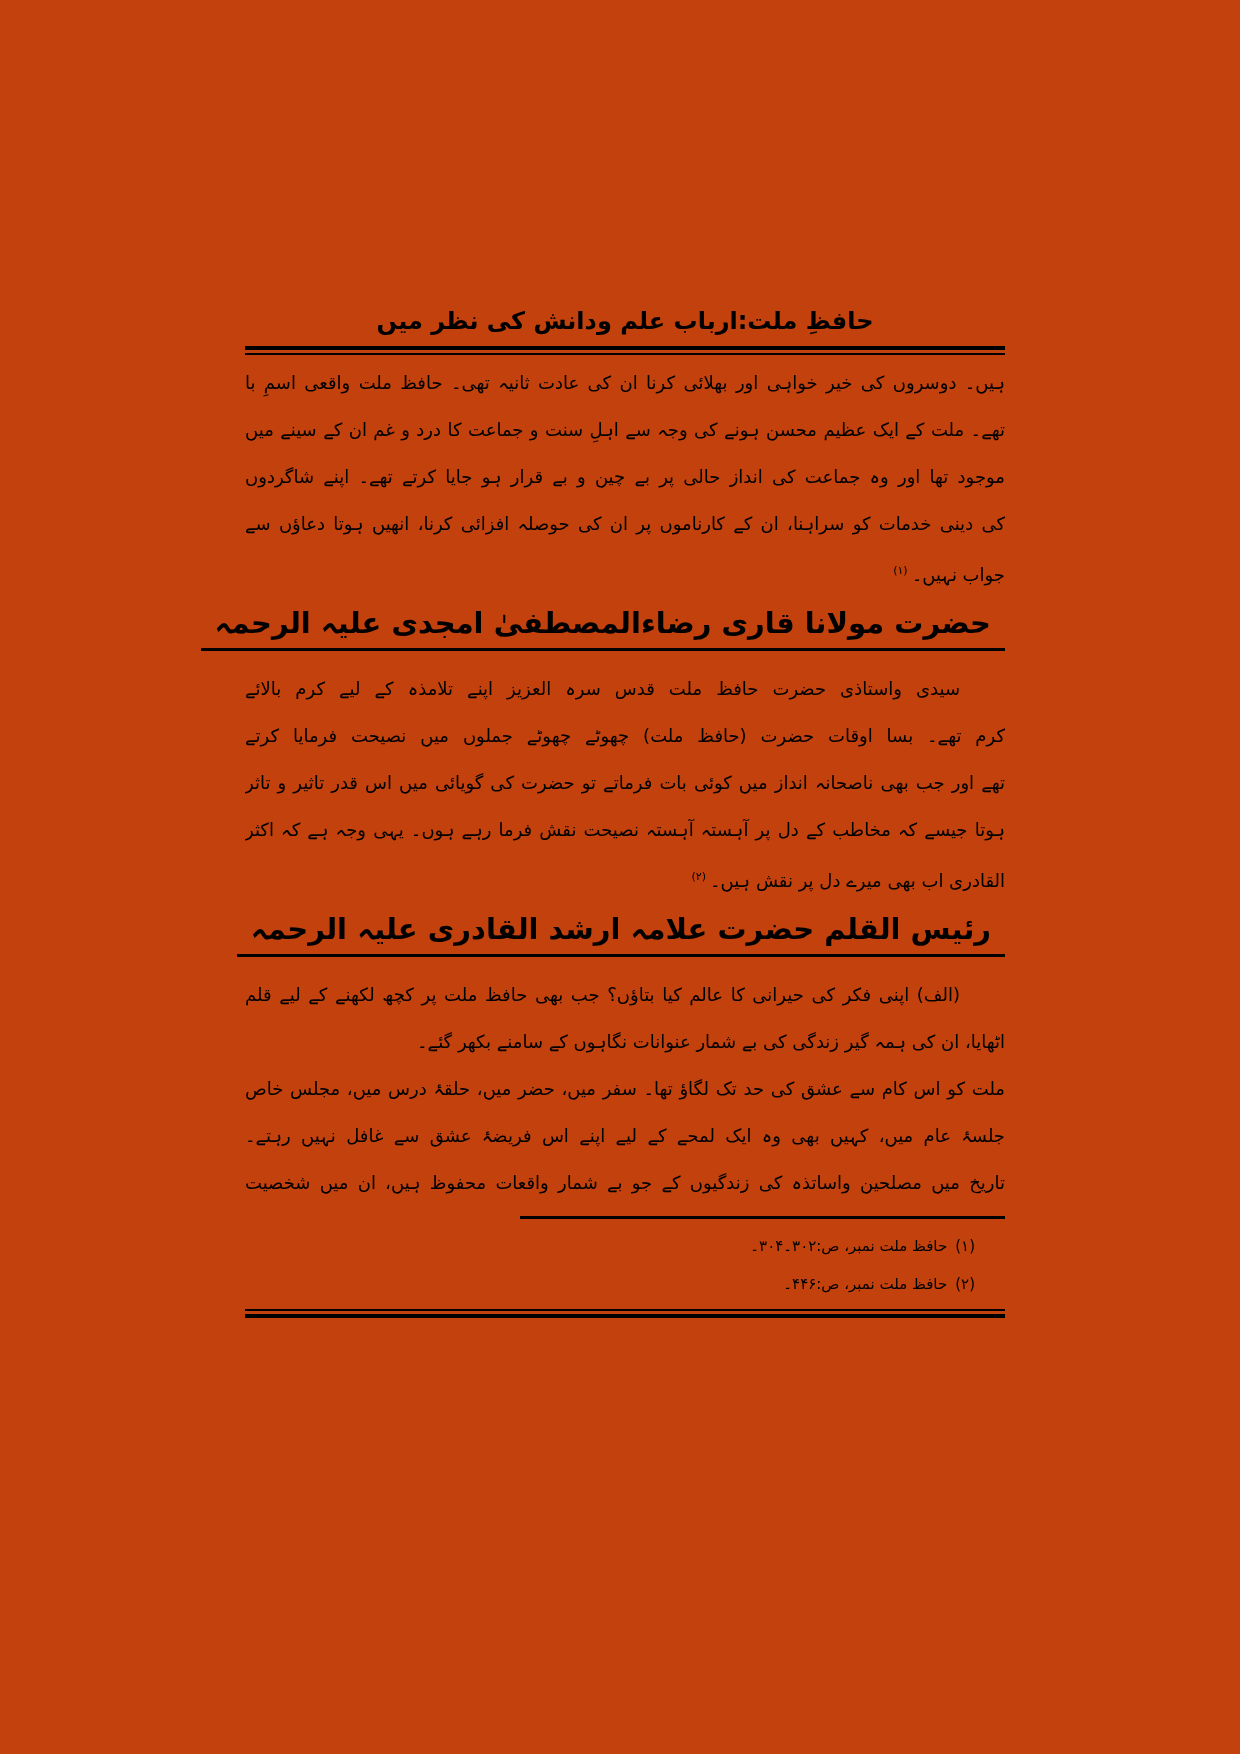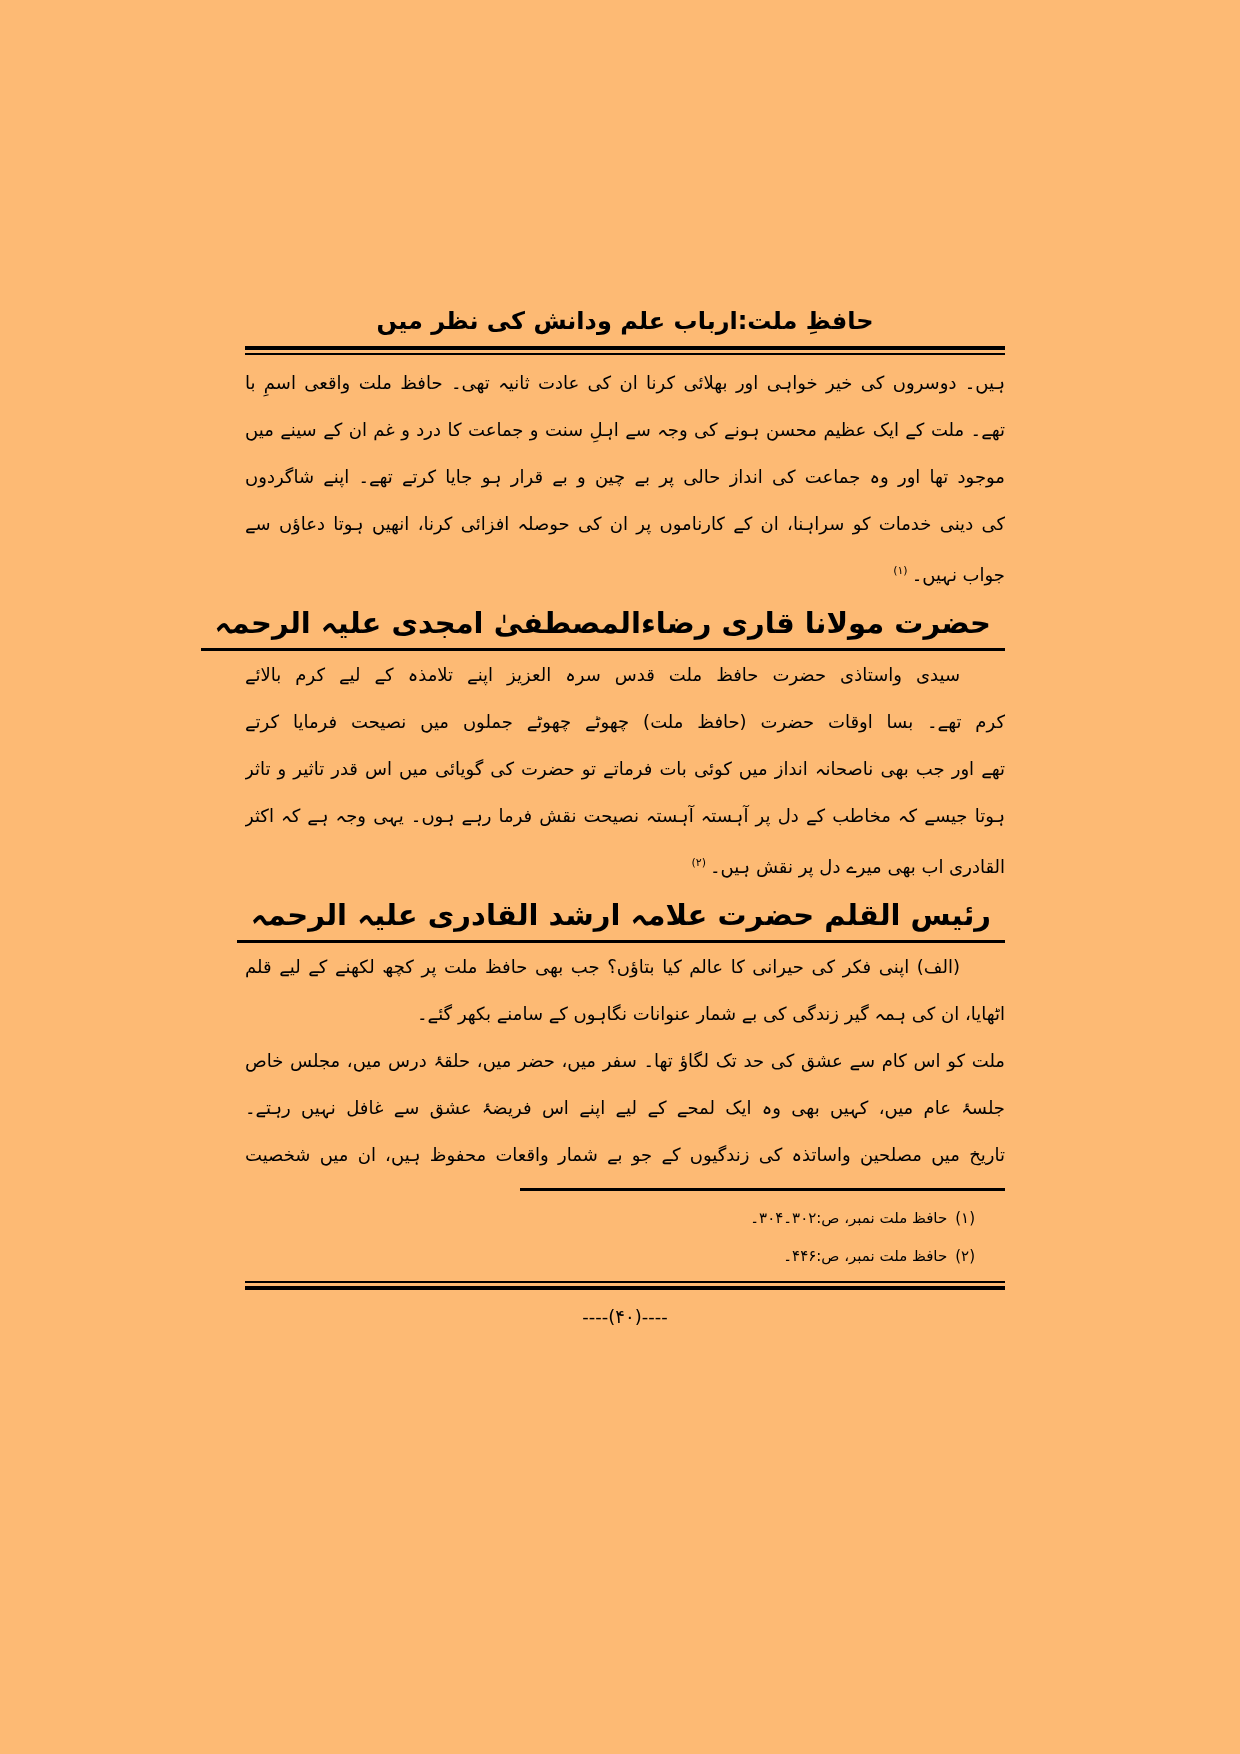--- a/index.html
+++ b/index.html
@@ -1,19 +1,19 @@
 <!DOCTYPE html>
 <html lang="ur" dir="rtl"><head>
 <meta charset="utf-8">
 <style>
   html,body{margin:0;padding:0;background:#e8e8e8;}
   .page{
     position:relative;
     width:1240px;height:1754px;
-    background:#fdba74;
+    background:#c2410c;
     font-family:"DejaVu Sans",sans-serif;
     color:#000000;
     margin:0 auto;
     overflow:hidden;
   }
   .content{
     position:absolute;
     top:296px;left:245px;
     width:760px;
     direction:rtl;
@@ -51,21 +51,21 @@
   }
   .line.indent{padding-right:45px;}
   .line.end{text-align-last:right;}
   sup.fn-ref{
     font-size:11px;
     vertical-align:super;
     padding:0 4px;
   }
   .heading{
     text-align:right;
-    margin:8px 0 0 0;
+    margin:8px 0 14px 0;
     height:49px;
     overflow:visible;
   }
   .heading-inner{
     display:inline-block;
     font-size:29px;
     font-weight:bold;
     line-height:42px;
     padding:0 14px 4px 14px;
     border-bottom:3px solid #000;
@@ -147,16 +147,15 @@
       <div class="footnote">
         <span class="fn-marker">(۱)</span><span>حافظ ملت نمبر، ص:۳۰۲۔۳۰۴۔</span>
       </div>
       <div class="footnote">
         <span class="fn-marker">(۲)</span><span>حافظ ملت نمبر، ص:۴۴۶۔</span>
       </div>
     </div>
 
     <div class="rule-double footer-rule"></div>
 
-    <div class="page-number">----(۴۰)----</div>
 
   </div>
 </div>
 
 </body></html>

